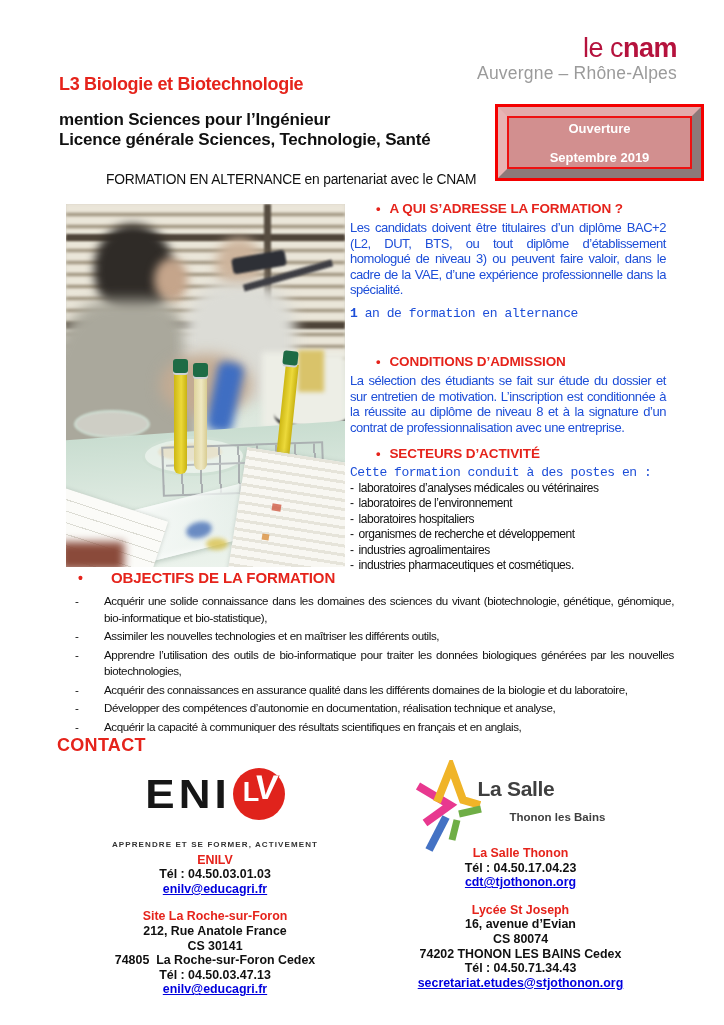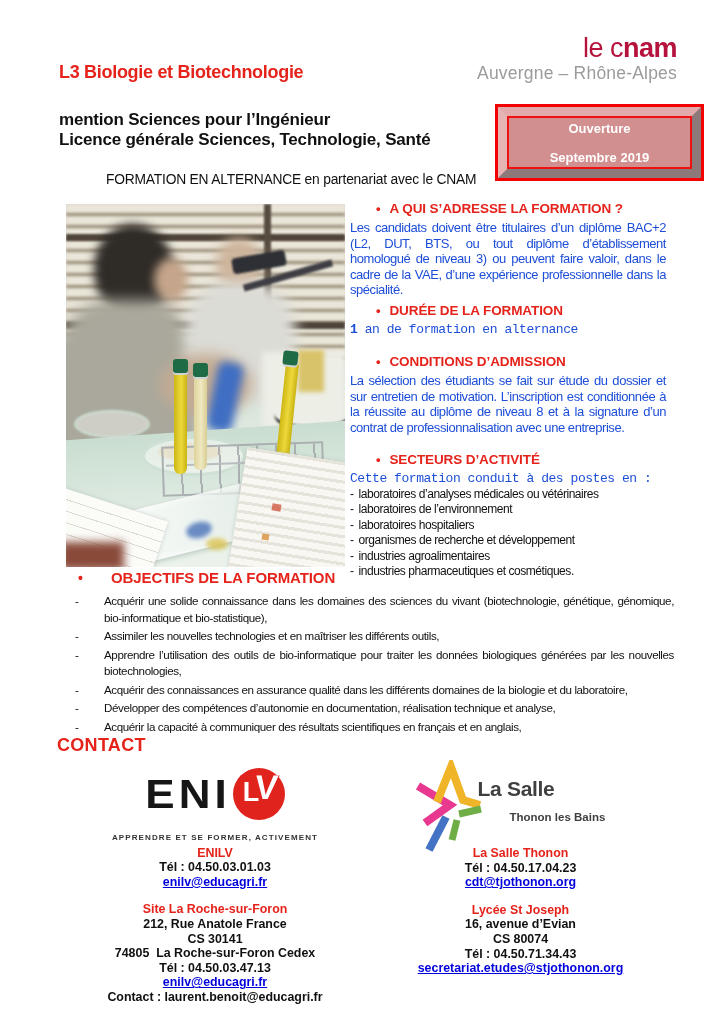--- a/index.html
+++ b/index.html
@@ -16,21 +16,21 @@
   
   .badge{position:absolute;left:495px;top:104px;width:209px;height:77px;box-sizing:border-box;
          border:3px solid #f40000;}
   .badge-bevel{width:100%;height:100%;box-sizing:border-box;border:9px solid;
          border-color:#e2abab #8d7979 #8d7979 #e7b4b4;}
   .badge-face{width:100%;height:100%;box-sizing:border-box;border:2px solid #ee1111;background:#d28f8f;
          display:flex;flex-direction:column;justify-content:center;text-align:center;
          color:#fff;font-weight:bold;font-size:13px;line-height:17px;gap:12px;}
 
   
-  .title{position:absolute;left:59px;top:62px;font-size:18px;font-weight:bold;color:#e5231b;letter-spacing:-0.3px;}
+  .title{position:absolute;left:59px;top:74px;font-size:18px;font-weight:bold;color:#e5231b;letter-spacing:-0.3px;}
   .subtitle{position:absolute;left:59px;top:110px;font-size:17px;font-weight:bold;color:#101010;
             line-height:20px;letter-spacing:-0.2px;}
   .intro{position:absolute;left:59px;top:172px;font-size:13.8px;letter-spacing:-0.2px;color:#101010;margin-left:47px;}
 
   
   .photo{position:absolute;left:66px;top:204px;width:279px;height:363px;overflow:hidden;
          background:linear-gradient(180deg,#d9d4c8 0%,#d2d5cb 42%,#dce7dd 56%,#e8efe7 100%);}
   .photo *{position:absolute;}
   .ph-blinds{left:0;top:0;width:100%;height:158px;
      background:repeating-linear-gradient(180deg,#ece7da 0px,#ece7da 9px,#93876f 9px,#93876f 12px);
@@ -84,21 +84,21 @@
   .ph-paper2{left:170px;top:252px;width:124px;height:136px;background:#f8f7f2;transform:rotate(9deg);
            box-shadow:0 0 4px rgba(140,155,145,.4);
            background-image:repeating-linear-gradient(180deg,#e6e4da 0 3px,transparent 3px 9px);}
   .ph-mark1{left:206px;top:300px;width:9px;height:7px;background:#cf5a44;opacity:.8;transform:rotate(9deg);}
   .ph-mark2{left:196px;top:330px;width:7px;height:6px;background:#d98f3c;opacity:.8;transform:rotate(9deg);}
   .ph-corner{left:-6px;top:338px;width:64px;height:28px;background:#8a4a3a;filter:blur(4px);}
 
   
   .rcol{position:absolute;left:350px;top:199px;width:316px;}
   .rsec{position:absolute;left:0;width:316px;}
-  .sec-audience{top:2px;} .sec-duration{top:104px;} .sec-admission{top:155px;} .sec-sectors{top:253px;}
+  .sec-audience{top:2px;} .sec-duration{top:104px;} .sec-admission{top:155px;} .sec-sectors{top:247px;}
   .sec-h{padding-left:26px;font-size:13.5px;font-weight:bold;color:#e5231b;letter-spacing:-0.1px;line-height:16px;}
   .sec-h .bullet{display:inline-block;margin-right:9px;font-size:13px;}
   .body-txt{margin-top:3px;font-size:13px;letter-spacing:-0.45px;line-height:15.5px;color:#1d4ed8;
             text-align:justify;}
   .body-left{text-align:left;font-family:Liberation Mono, monospace;}
   .lead-bold{font-weight:bold;}
   .plainlist{margin:0;padding:0;list-style:none;}
   .plainlist li{display:flex;font-size:12px;letter-spacing:-0.45px;line-height:15.5px;color:#101010;}
   .plainlist .dash{margin-right:5px;}
 
@@ -123,21 +123,21 @@
   .ws{white-space:pre-wrap;}
 
   
   .enilv-logo{height:62px;display:flex;align-items:center;justify-content:center;}
   .enilv-eni{font-size:44px;font-weight:800;letter-spacing:4px;color:#161616;line-height:56px;
              transform:scaleY(0.92);}
   .enilv-circle{position:relative;width:52px;height:52px;border-radius:50%;background:#e0231c;margin-left:2px;}
   .enilv-l{position:absolute;left:10px;top:11px;color:#fff;font-size:27px;font-weight:800;line-height:27px;}
   .enilv-v{position:absolute;left:22px;top:2px;color:#fff;font-size:34px;font-weight:800;line-height:34px;
            transform:skewX(-6deg);text-shadow:1px 0 #e0231c;}
-  .enilv-tagline{margin-top:6px;font-size:8px;font-weight:bold;letter-spacing:1.1px;color:#333;}
+  .enilv-tagline{margin-top:13px;font-size:8px;font-weight:bold;letter-spacing:1.1px;color:#333;}
 
   
   .lasalle-logo{position:relative;width:218px;height:86px;margin:0 auto;text-align:left;}
   .lasalle-logo svg{position:absolute;left:0;top:0;}
   .ls-title{position:absolute;left:66px;top:22px;font-size:21px;font-weight:bold;color:#3f3f3f;letter-spacing:-0.3px;}
   .ls-sub{position:absolute;left:98px;top:50px;font-size:11.5px;font-weight:bold;color:#3f3f3f;}
 </style>
 </head>
 <body>
 
@@ -204,21 +204,20 @@
   </div>
 
   <div class="rcol">
 
     <div class="rsec sec-audience">
       <div class="sec-h"><span class="bullet">•</span><span>A QUI S’ADRESSE LA FORMATION ?</span></div>
       <div class="body-txt">Les candidats doivent être titulaires d’un diplôme BAC+2 (L2, DUT, BTS, ou tout diplôme d’établissement homologué de niveau 3) ou peuvent faire valoir, dans le cadre de la VAE, d’une expérience professionnelle dans la spécialité.</div>
     </div>
 
     <div class="rsec sec-duration">
-      <div class="sec-h"><span class="bullet">•</span><span>DURÉE DE LA FORMATION</span></div>
       <div class="body-txt body-left"><span class="lead-bold">1</span><span> an de formation en alternance</span></div>
     </div>
 
     <div class="rsec sec-admission">
       <div class="sec-h"><span class="bullet">•</span><span>CONDITIONS D’ADMISSION</span></div>
       <div class="body-txt">La sélection des étudiants se fait sur étude du dossier et sur entretien de motivation. L’inscription est conditionnée à la réussite au diplôme de niveau 8 et à la signature d’un contrat de professionnalisation avec une entreprise.</div>
     </div>
 
     <div class="rsec sec-sectors">
       <div class="sec-h"><span class="bullet">•</span><span>SECTEURS D’ACTIVITÉ</span></div>
@@ -296,21 +295,20 @@
     <div class="red-name">ENILV</div>
     <div>Tél : 04.50.03.01.03</div>
     <div><a href="#" class="maillink">enilv@educagri.fr</a></div>
     <div class="blockgap"></div>
     <div class="red-name">Site La Roche-sur-Foron</div>
     <div>212, Rue Anatole France</div>
     <div>CS 30141</div>
     <div class="ws">74805  La Roche-sur-Foron Cedex</div>
     <div>Tél : 04.50.03.47.13</div>
     <div><a href="#" class="maillink">enilv@educagri.fr</a></div>
-    <div>Contact : laurent.benoit@educagri.fr</div>
   </div>
 
   <div class="ccol ccol-right">
     <div class="lasalle-logo">
       <svg width="84" height="96" viewBox="0 0 84 96">
         <polyline points="6,26 38,45 13,63" fill="none" stroke-width="8" stroke="#e8388f"></polyline>
         <polyline points="25,42 39,7 51,40 68,45" fill="none" stroke-width="8" stroke="#f0b428"></polyline>
         <polyline points="69,49 47,54" fill="none" stroke-width="7" stroke="#6fae46"></polyline>
         <polyline points="17,90 34,57" fill="none" stroke-width="8" stroke="#4472c4"></polyline>
         <polyline points="40,80 45,60" fill="none" stroke-width="7" stroke="#6fae46"></polyline>
@@ -318,17 +316,18 @@
       <div class="ls-title">La Salle</div>
       <div class="ls-sub">Thonon les Bains</div>
     </div>
     <div class="red-name">La Salle Thonon</div>
     <div>Tél : 04.50.17.04.23</div>
     <div><a href="#" class="maillink">cdt@tjothonon.org</a></div>
     <div class="blockgap"></div>
     <div class="red-name">Lycée St Joseph</div>
     <div>16, avenue d’Evian</div>
     <div>CS 80074</div>
+    <div>74202 THONON LES BAINS Cedex</div>
     <div>Tél : 04.50.71.34.43</div>
     <div><a href="#" class="maillink">secretariat.etudes@stjothonon.org</a></div>
   </div>
 
 </div>
 
 </body></html>

